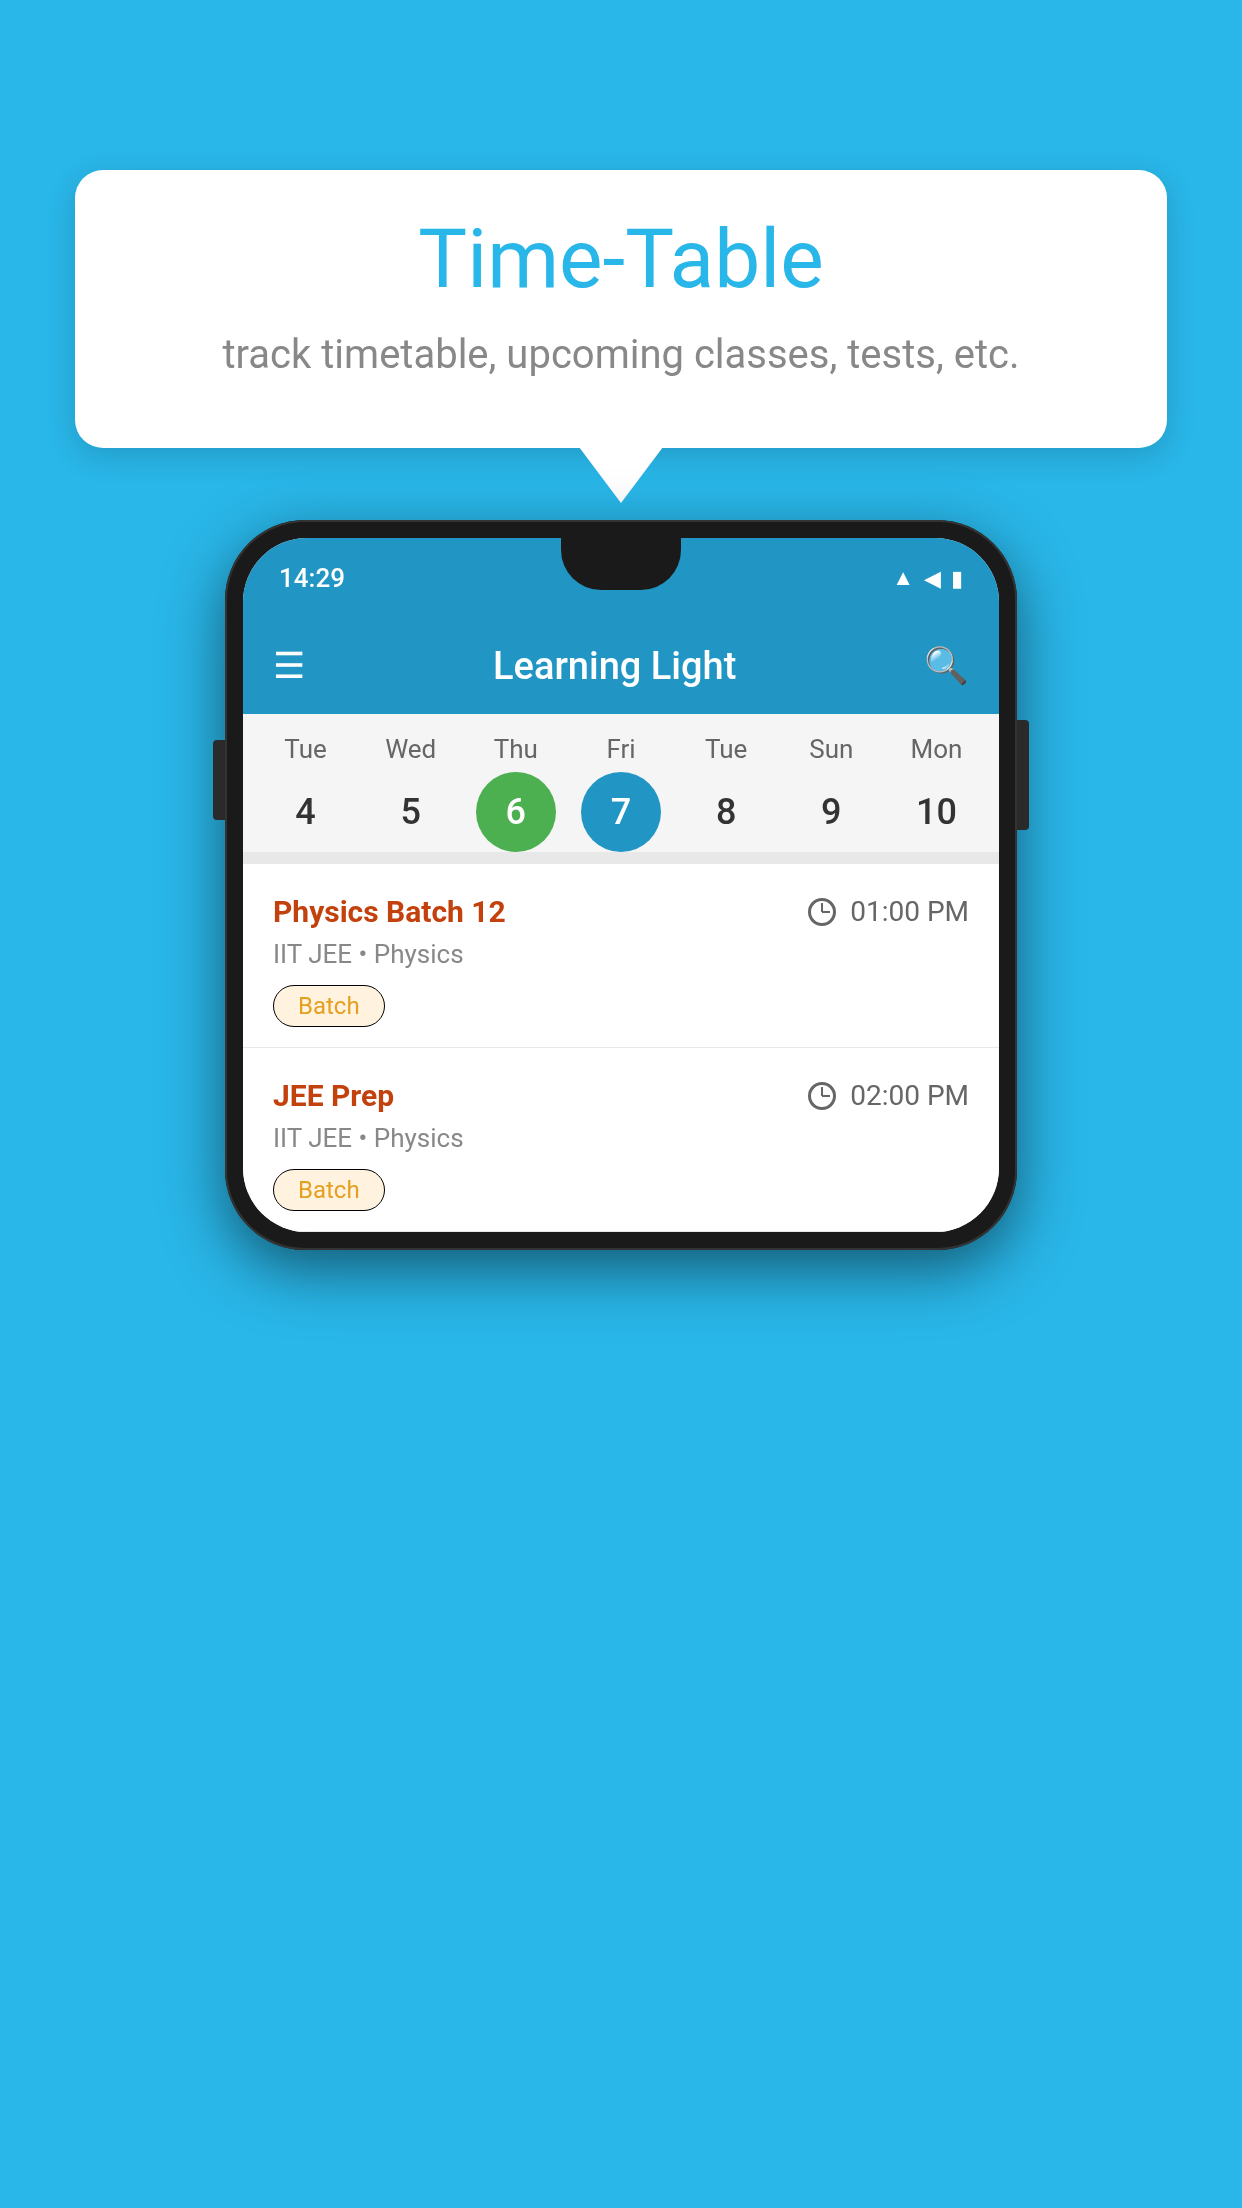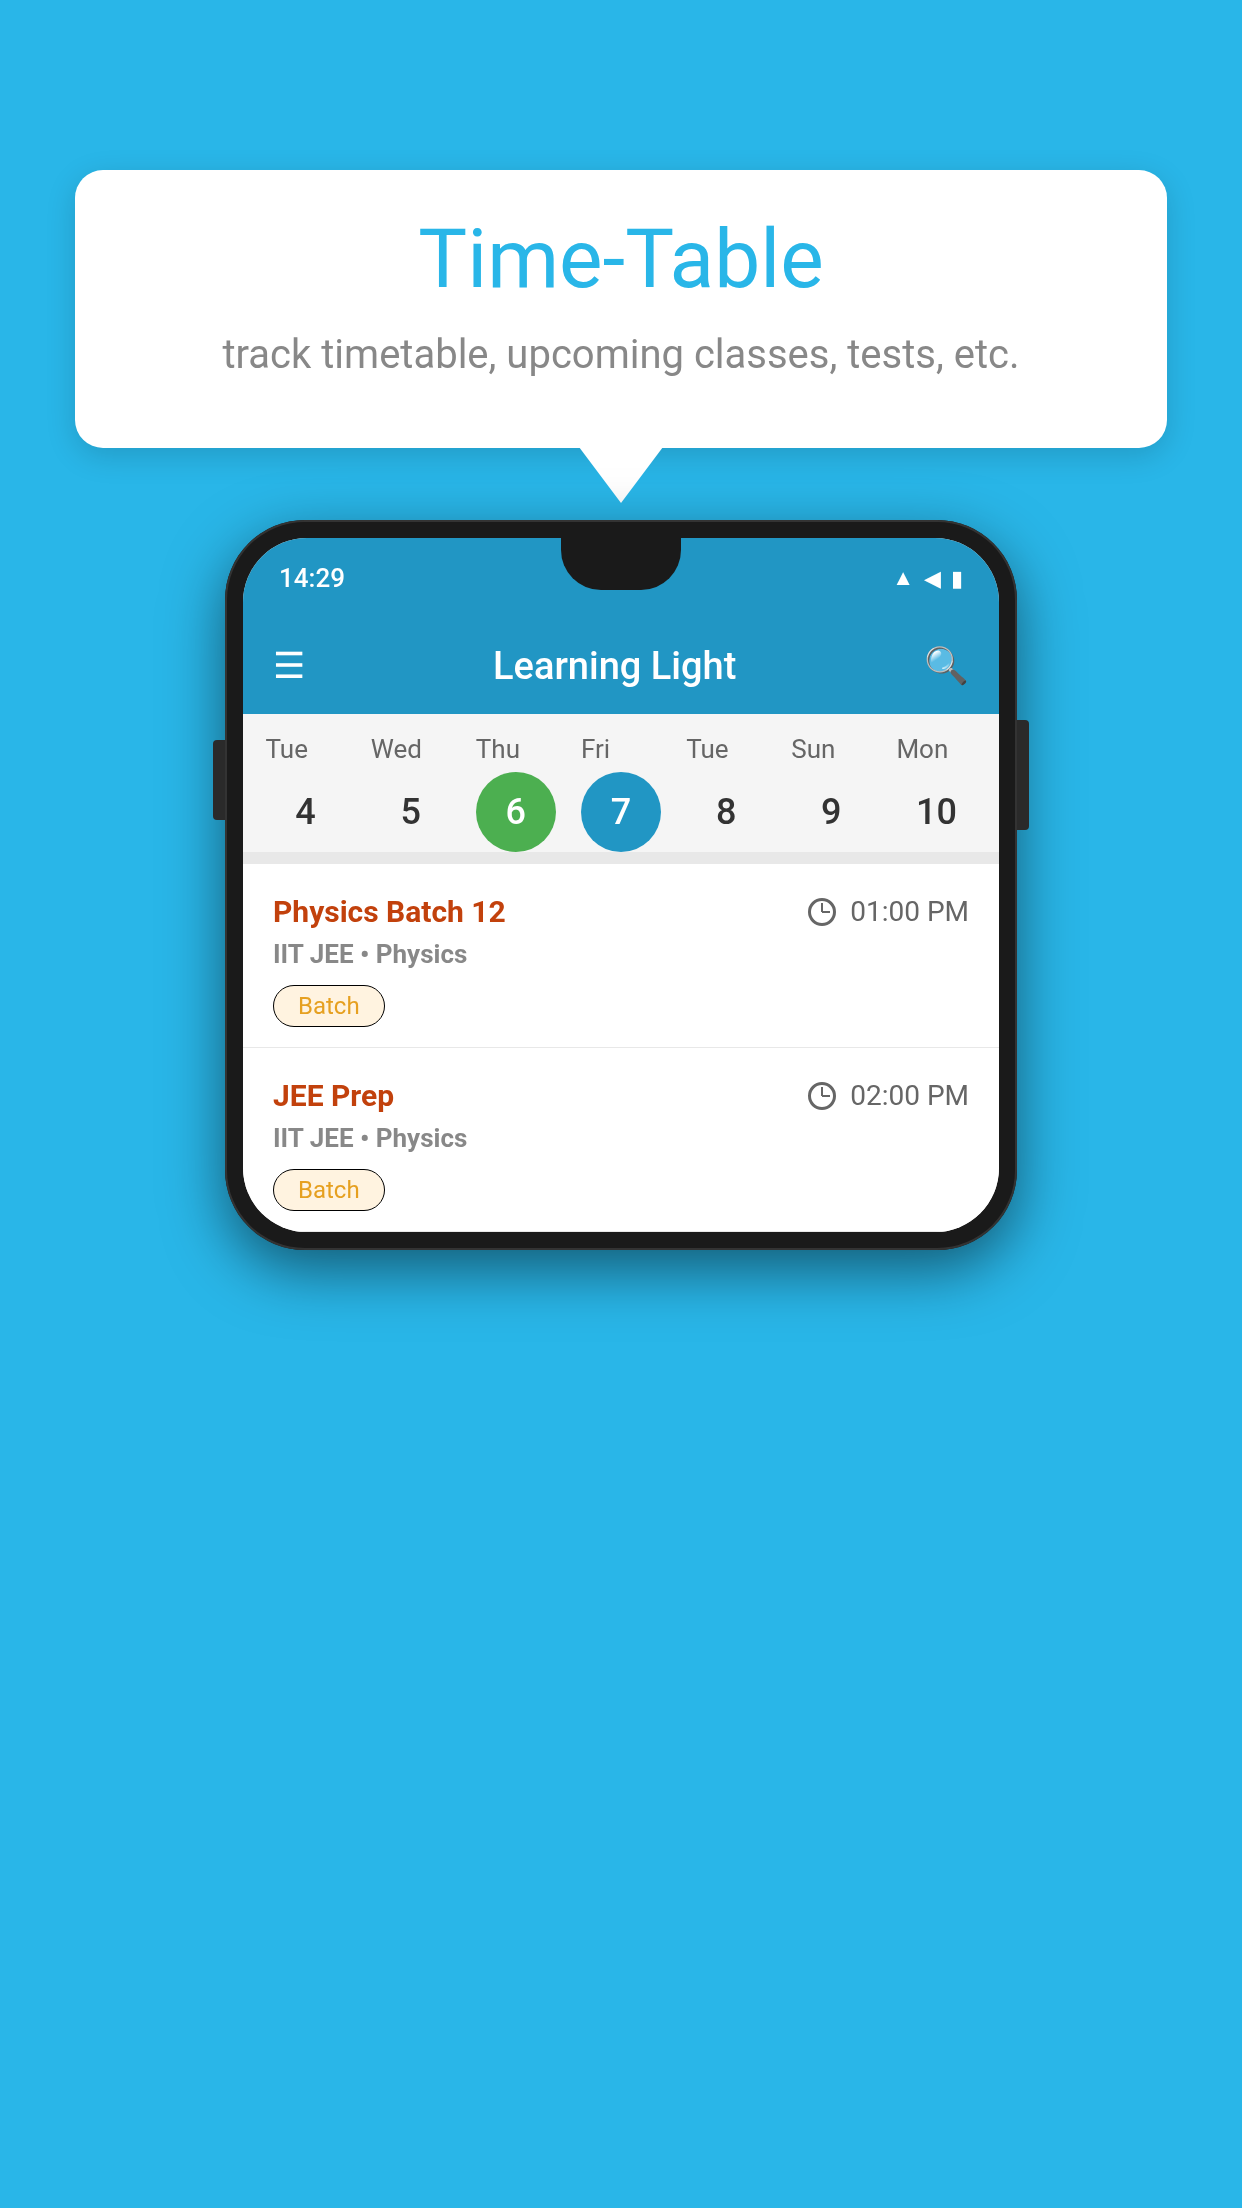--- a/index.html
+++ b/index.html
@@ -177,20 +177,21 @@
       display: flex;
       justify-content: space-around;
       padding: 0 10px;
       margin-bottom: 8px;
     }
 
     .day-label {
       font-size: 26px;
       color: #666;
       width: 80px;
+      text-align: center;
     }
 
     .dates-row {
       display: flex;
       justify-content: space-around;
       padding: 0 10px;
       margin-bottom: 12px;
     }
 
     .date-cell {
@@ -253,21 +254,20 @@
       color: #666;
       display: flex;
       align-items: center;
       gap: 8px;
     }
 
     .schedule-item-sub {
       font-size: 26px;
       color: #888;
       margin-bottom: 16px;
-      font-weight: bold;
     }
 
     .batch-badge {
       display: inline-block;
       background: #fff3e0;
       color: #e6a020;
       font-size: 24px;
       padding: 6px 24px;
       border-radius: 30px;
       border: 1px solid #000000;

